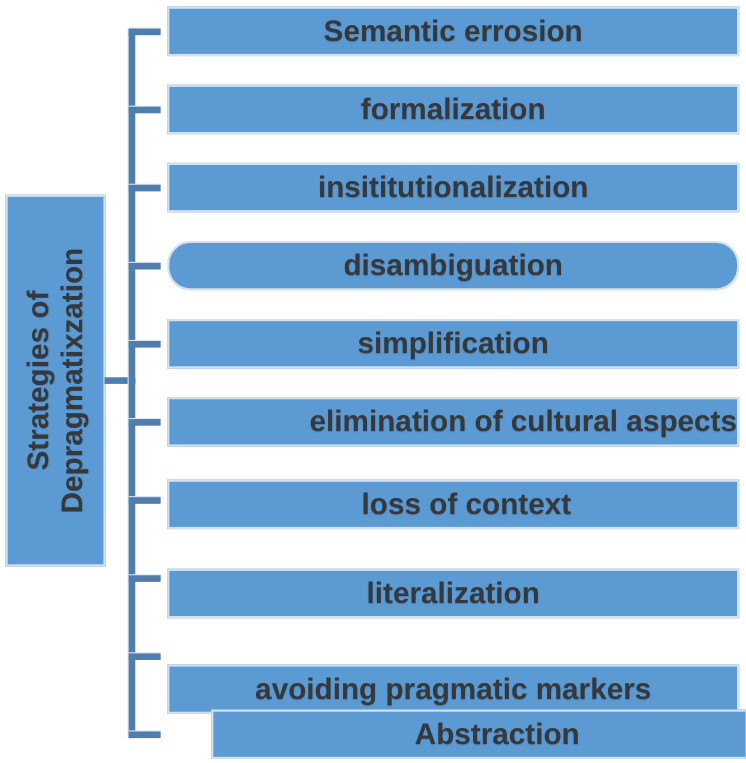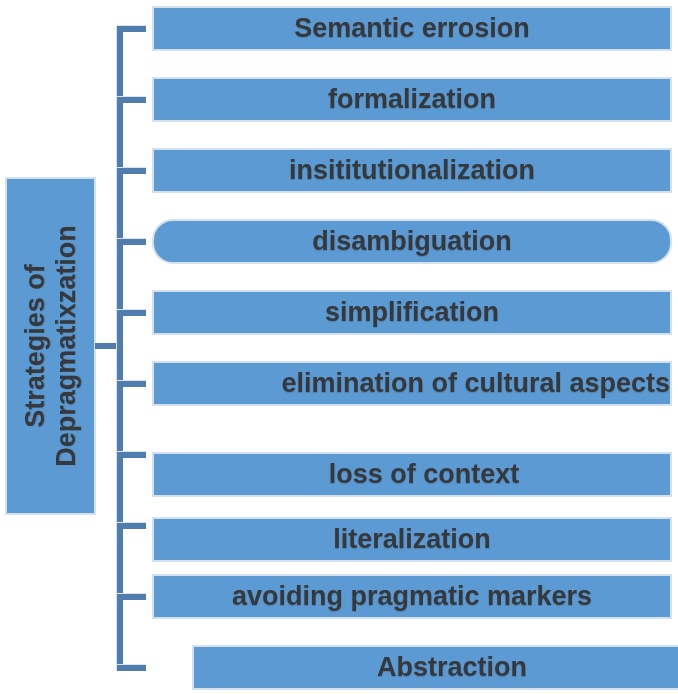--- a/index.html
+++ b/index.html
@@ -124,31 +124,31 @@
   <div class="bar" style="top: 290px;">
     <span class="bar-label">simplification</span>
   </div>
 
   <div class="tick" style="top: 381px;"></div>
   <div class="bar" style="top: 361px; justify-content: flex-end;">
     <span class="bar-label">elimination of cultural aspects</span>
   </div>
 
   <div class="tick" style="top: 452px;"></div>
-  <div class="bar" style="top: 452px; padding-left: 24px;">
+  <div class="bar" style="top: 436px; padding-left: 24px;">
     <span class="bar-label">loss of context</span>
   </div>
 
   <div class="tick" style="top: 523px;"></div>
   <div class="bar" style="top: 517px;">
     <span class="bar-label">literalization</span>
   </div>
 
   <div class="tick" style="top: 594px;"></div>
-  <div class="bar" style="top: 574px;">
+  <div class="bar" style="top: 604px;">
     <span class="bar-label">avoiding pragmatic markers</span>
   </div>
 
   <div class="tick" style="top: 665px;"></div>
   <div class="bar" style="top: 645px; margin-left: 40px;">
     <span class="bar-label">Abstraction</span>
   </div>
 </div>
 </div>
 

